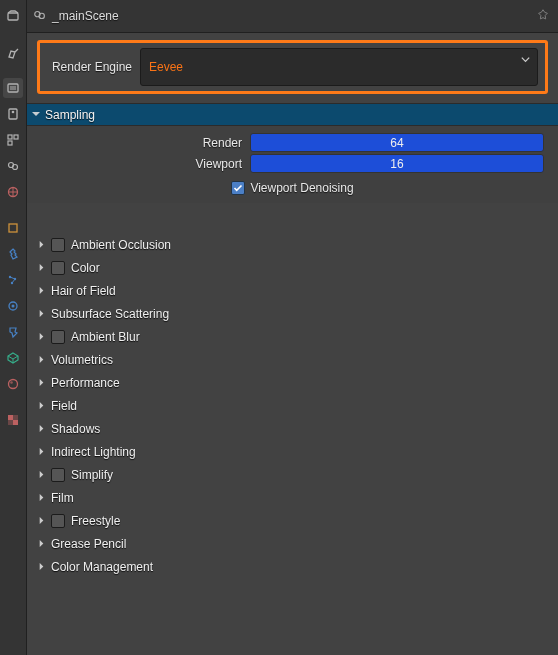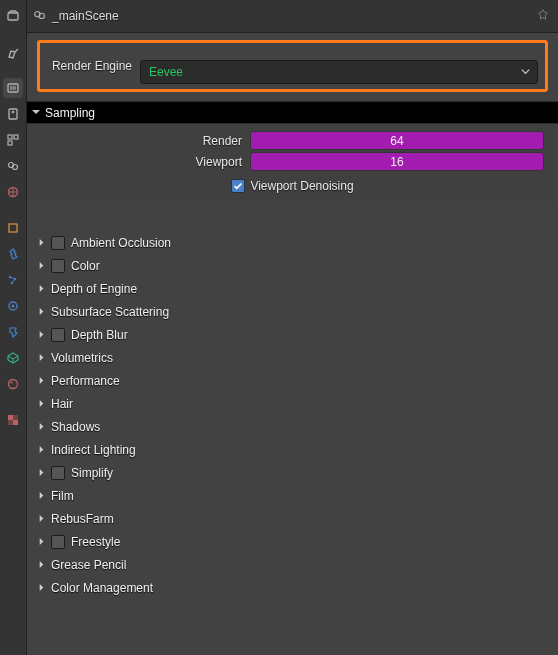--- a/index.html
+++ b/index.html
@@ -11,31 +11,31 @@
 .vtab svg { width:14px; height:14px; }
 .panel { flex:1; display:flex; flex-direction:column; }
 .header { height:24px; background:#343434; display:flex; align-items:center; padding:16px 6px; border-bottom:1px solid #202020; }
 .scene-ico { margin-right:5px; opacity:.8; }
 .scene-name { color:#ddd; font-size:12px; flex:1; text-shadow:0 1px 1px rgba(0,0,0,.7);}
 .pin { opacity:.55; margin-right:2px; }
 .body { flex:1; background:#424242; overflow:auto; }
 .engine-row-wrap { padding:7px 10px 9px 10px; }
 .engine-row { display:flex; align-items:center; gap:8px; border:3px solid #ff7a18; border-radius:3px; padding:5px 7px; }
 .eng-label { width:85px; text-align:right; color:#e5e5e5; text-shadow:0 1px 1px rgba(0,0,0,.7);}
-.eng-select { flex:1; background:#2b2b2b; border:1px solid #1b1b1b; border-radius:3px; height:24px; display:flex; align-items:center; padding:0 8px; color:#22c55e; cursor:pointer; position:relative;margin-top:12px; }
+.eng-select { flex:1; background:#2b2b2b; border:1px solid #1b1b1b; border-radius:3px; height:38px; display:flex; align-items:center; padding:0 8px; color:#f97316; cursor:pointer; position:relative; }
 .eng-select .chev { position:absolute; right:6px; top:5px; opacity:.9; }
 .sect { display:flex; align-items:center; height:23px; padding:0 6px 0 4px; cursor:pointer; }
-.sect.top { background:#000000; border-top:1px solid #2b2b2b; border-bottom:1px solid #2b2b2b;}
+.sect.top { background:#0c4a6e; border-top:1px solid #2b2b2b; border-bottom:1px solid #2b2b2b;}
 .sect .tri { width:12px; opacity:.9; margin-right:2px;}
 .sect-label { color:#f3f3f3; text-shadow:0 1px 1px rgba(0,0,0,.8); }
 .subpanel { background:#404040; padding:4px 0 8px 0;}
 .fields { padding:2px 14px 2px 0;}
 .frow { display:flex; align-items:center; height:21px; gap:8px; margin-bottom:0px;}
 .flabel { width:215px; text-align:right; color:#e8e8e8; text-shadow:0 1px 1px rgba(0,0,0,.7);}
-.fval { flex:1; background:#a21caf; border:1px solid #333; border-radius:3px; height:19px; display:flex; align-items:center; justify-content:center; color:#eee; }
+.fval { flex:1; background:#1d4ed8; border:1px solid #333; border-radius:3px; height:19px; display:flex; align-items:center; justify-content:center; color:#eee; }
 .denoise-row { display:flex; align-items:flex-start; justify-content:center; margin-top:5px; gap:5px;}
 .check { width:14px; height:14px; background:#4b7fc6; border:1px solid #234; border-radius:2px; display:flex; align-items:center; justify-content:center;}
 .check svg { width:10px; height:10px; }
 .list { padding:2px 0 0 0;margin-top:28px; }
 .row { display:flex; align-items:center; height:23px; padding-left:10px; cursor:pointer; }
 .row .tri { width:10px; opacity:.9; margin-right:4px;}
 .row .cb { width:14px; height:14px; border:1px solid #1b1b1b; background:#555; border-radius:2px; margin-right:6px;}
 .row-label { color:#f0f0f0; text-shadow:0 1px 1px rgba(0,0,0,.85);}
 .sep { height:1px; }
 </style>
@@ -215,52 +215,52 @@
             <span class="tri"><svg viewBox="0 0 10 10" width="9" height="9">
                 <path d="M3 1l4 4-4 4z" fill="#ddd"></path>
               </svg></span>
             <span class="cb"></span>
             <span class="row-label">Color</span>
           </div>
           <div class="row">
             <span class="tri"><svg viewBox="0 0 10 10" width="9" height="9">
                 <path d="M3 1l4 4-4 4z" fill="#ddd"></path>
               </svg></span>
-            <span class="row-label">Depth of Engine</span>
+            <span class="row-label">Hair of Field</span>
           </div>
           <div class="row">
             <span class="tri"><svg viewBox="0 0 10 10" width="9" height="9">
                 <path d="M3 1l4 4-4 4z" fill="#ddd"></path>
               </svg></span>
             <span class="row-label">Subsurface Scattering</span>
           </div>
           <div class="row">
             <span class="tri"><svg viewBox="0 0 10 10" width="9" height="9">
                 <path d="M3 1l4 4-4 4z" fill="#ddd"></path>
               </svg></span>
             <span class="cb"></span>
-            <span class="row-label">Depth Blur</span>
+            <span class="row-label">Ambient Blur</span>
           </div>
           <div class="row">
             <span class="tri"><svg viewBox="0 0 10 10" width="9" height="9">
                 <path d="M3 1l4 4-4 4z" fill="#ddd"></path>
               </svg></span>
             <span class="row-label">Volumetrics</span>
           </div>
           <div class="row">
             <span class="tri"><svg viewBox="0 0 10 10" width="9" height="9">
                 <path d="M3 1l4 4-4 4z" fill="#ddd"></path>
               </svg></span>
             <span class="row-label">Performance</span>
           </div>
           <div class="row">
             <span class="tri"><svg viewBox="0 0 10 10" width="9" height="9">
                 <path d="M3 1l4 4-4 4z" fill="#ddd"></path>
               </svg></span>
-            <span class="row-label">Hair</span>
+            <span class="row-label">Field</span>
           </div>
           <div class="row">
             <span class="tri"><svg viewBox="0 0 10 10" width="9" height="9">
                 <path d="M3 1l4 4-4 4z" fill="#ddd"></path>
               </svg></span>
             <span class="row-label">Shadows</span>
           </div>
           <div class="row">
             <span class="tri"><svg viewBox="0 0 10 10" width="9" height="9">
                 <path d="M3 1l4 4-4 4z" fill="#ddd"></path>
@@ -272,26 +272,20 @@
                 <path d="M3 1l4 4-4 4z" fill="#ddd"></path>
               </svg></span>
             <span class="cb"></span>
             <span class="row-label">Simplify</span>
           </div>
           <div class="row">
             <span class="tri"><svg viewBox="0 0 10 10" width="9" height="9">
                 <path d="M3 1l4 4-4 4z" fill="#ddd"></path>
               </svg></span>
             <span class="row-label">Film</span>
-          </div>
-          <div class="row">
-            <span class="tri"><svg viewBox="0 0 10 10" width="9" height="9">
-                <path d="M3 1l4 4-4 4z" fill="#ddd"></path>
-              </svg></span>
-            <span class="row-label">RebusFarm</span>
           </div>
           <div class="row">
             <span class="tri"><svg viewBox="0 0 10 10" width="9" height="9">
                 <path d="M3 1l4 4-4 4z" fill="#ddd"></path>
               </svg></span>
             <span class="cb"></span>
             <span class="row-label">Freestyle</span>
           </div>
           <div class="row">
             <span class="tri"><svg viewBox="0 0 10 10" width="9" height="9">

